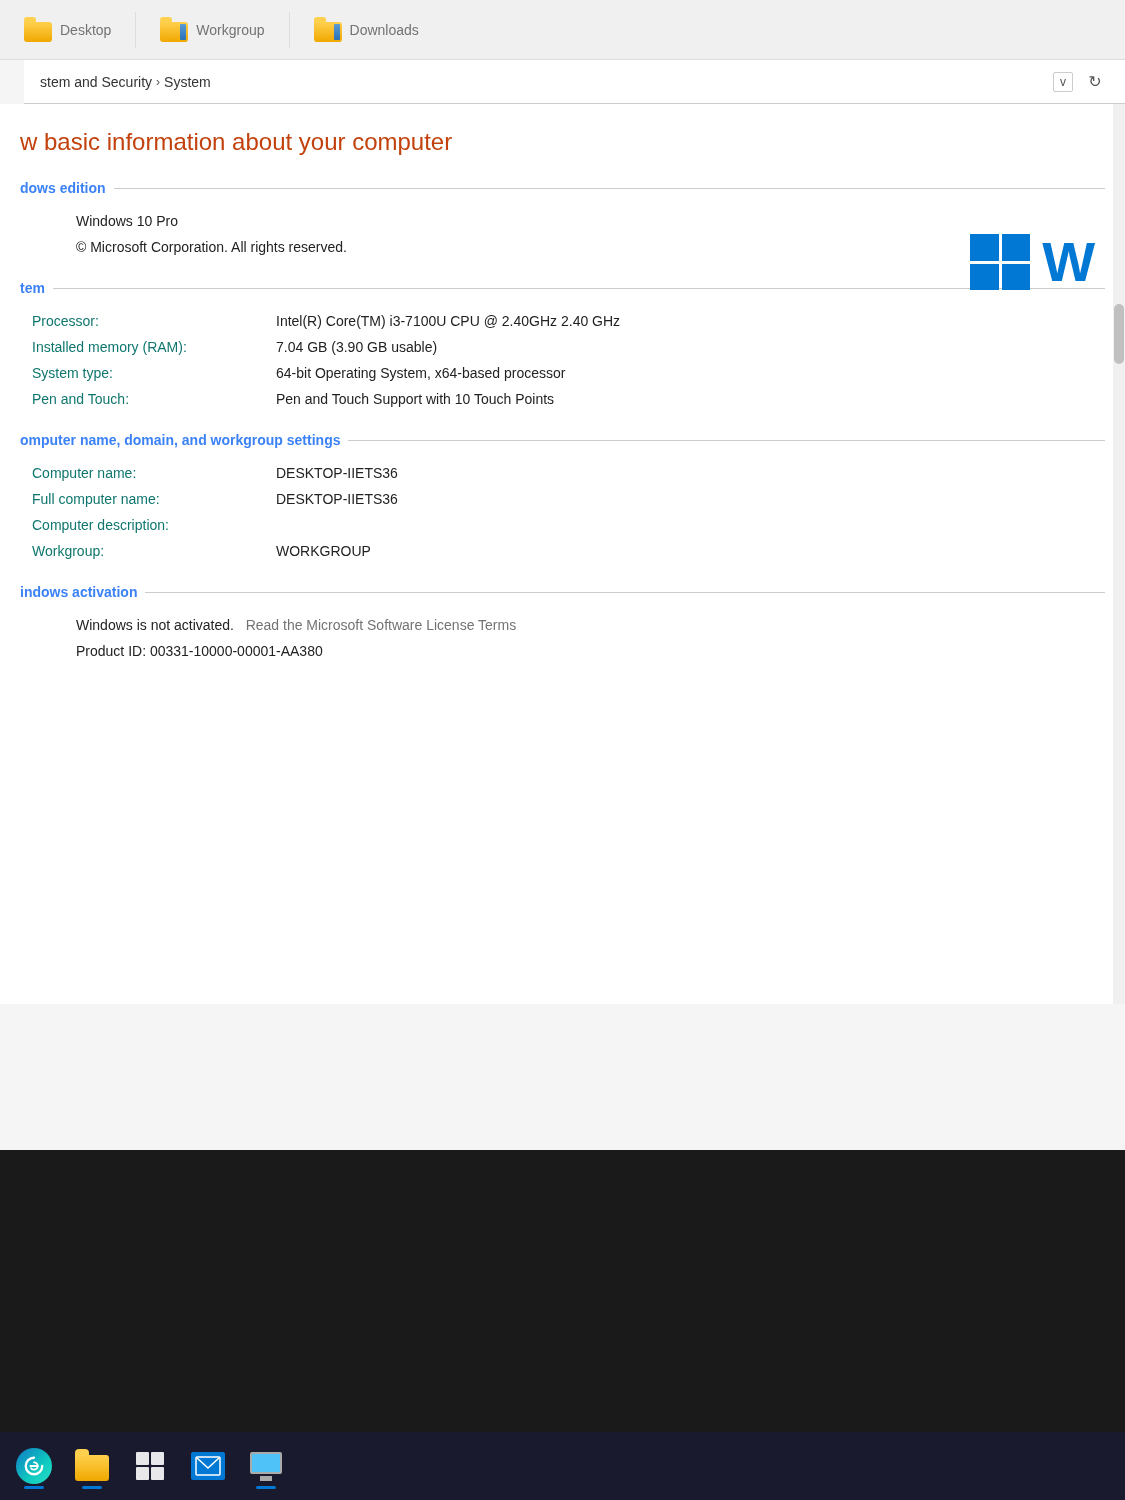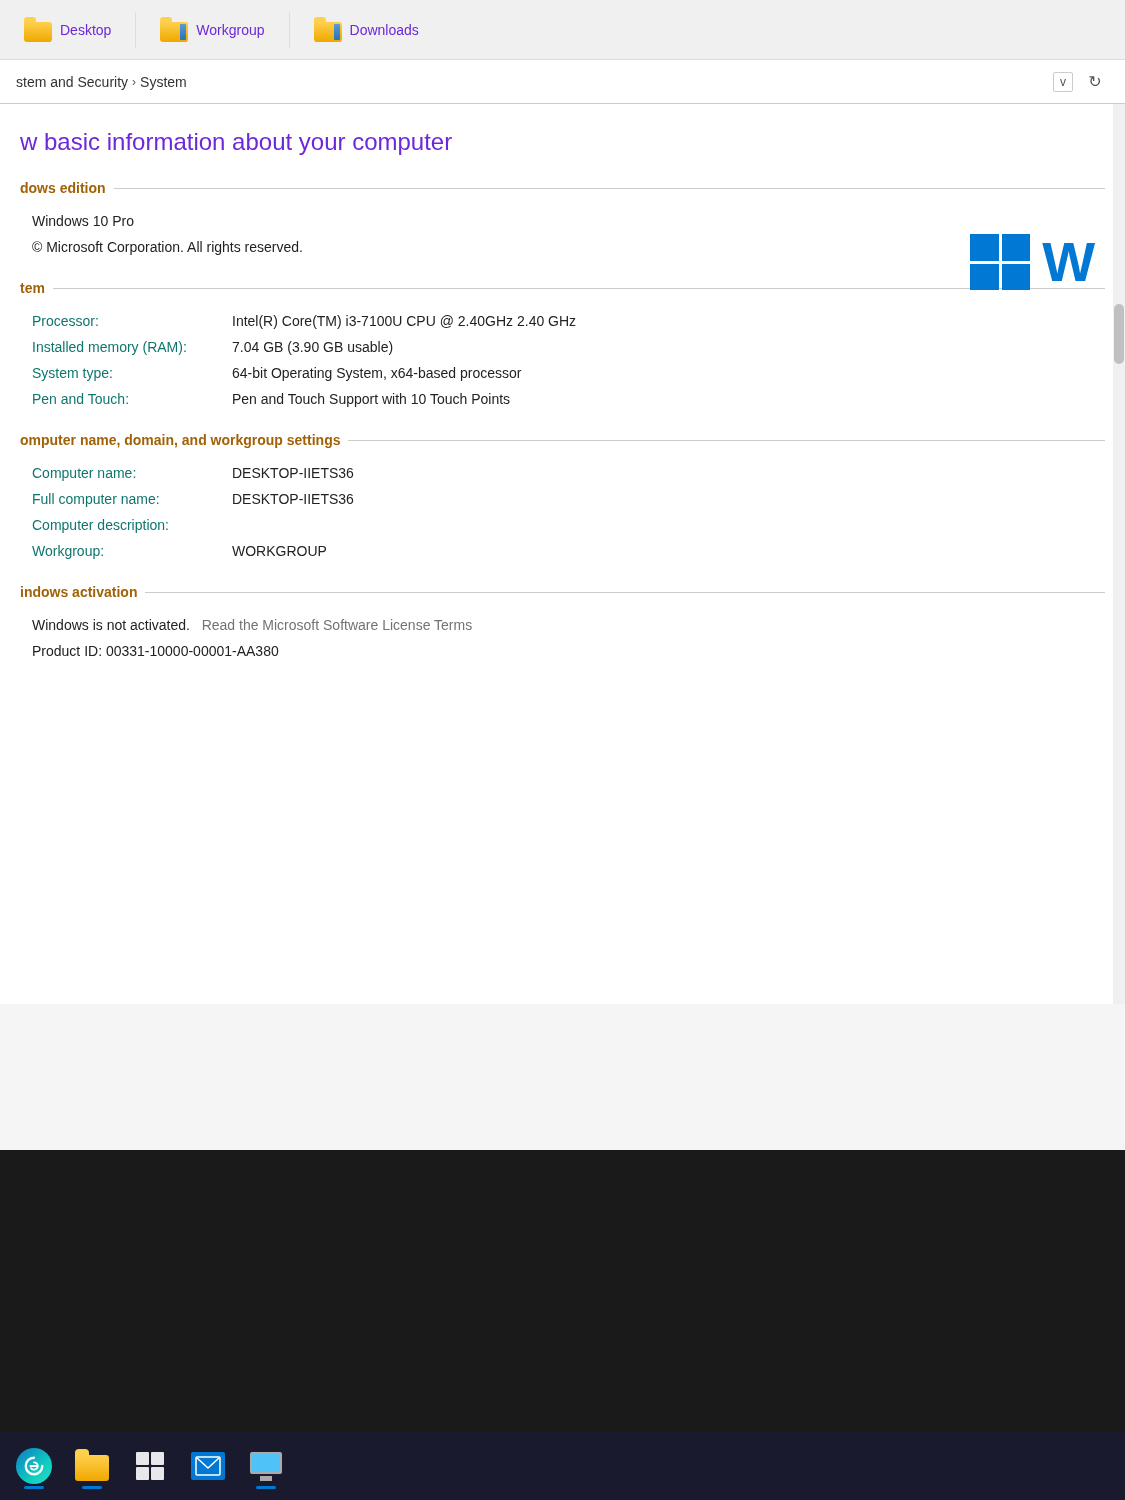--- a/index.html
+++ b/index.html
@@ -31,21 +31,21 @@
       height: 60px;
     }
 
     .quick-access-item {
       display: flex;
       align-items: center;
       padding: 6px 24px;
       gap: 8px;
       cursor: pointer;
       font-size: 14px;
-      color: #6d28d9;
+      color: #737373;
       border-right: 1px solid #ddd;
     }
 
     .quick-access-item:last-child {
       border-right: none;
       justify-content: flex-end;
     }
 
     .folder-icon {
       width: 28px;
@@ -85,20 +85,21 @@
 
     
     .address-bar {
       display: flex;
       align-items: center;
       background: #fff;
       border-bottom: 1px solid #ccc;
       padding: 6px 16px;
       height: 44px;
       gap: 12px;
+      margin-left: 24px;
     }
 
     .breadcrumb {
       font-size: 14px;
       color: #333;
       display: flex;
       align-items: center;
       gap: 4px;
     }
 
@@ -140,33 +141,33 @@
     
     .main-content {
       padding: 24px 20px 20px 20px;
       background: #fff;
       min-height: 900px;
     }
 
     .page-title {
       font-size: 24px;
       font-weight: 400;
-      color: #6d28d9;
+      color: #c2410c;
       margin-bottom: 24px;
     }
 
     
     .section {
       margin-bottom: 20px;
     }
 
     .section-header {
       font-size: 14px;
       font-weight: 600;
-      color: #a16207;
+      color: #3b82f6;
       display: flex;
       align-items: center;
       gap: 0;
       margin-bottom: 12px;
     }
 
     .section-header::after {
       content: '';
       flex: 1;
       height: 1px;
@@ -184,20 +185,21 @@
 
     .section-row .label {
       width: 200px;
       color: #0f766e;
       flex-shrink: 0;
     }
 
     .section-row .value {
       color: #222;
       flex: 1;
+      margin-left: 44px;
     }
 
     
     .windows-logo-area {
       position: absolute;
       right: 30px;
       top: 130px;
       display: flex;
       align-items: center;
       gap: 12px;

